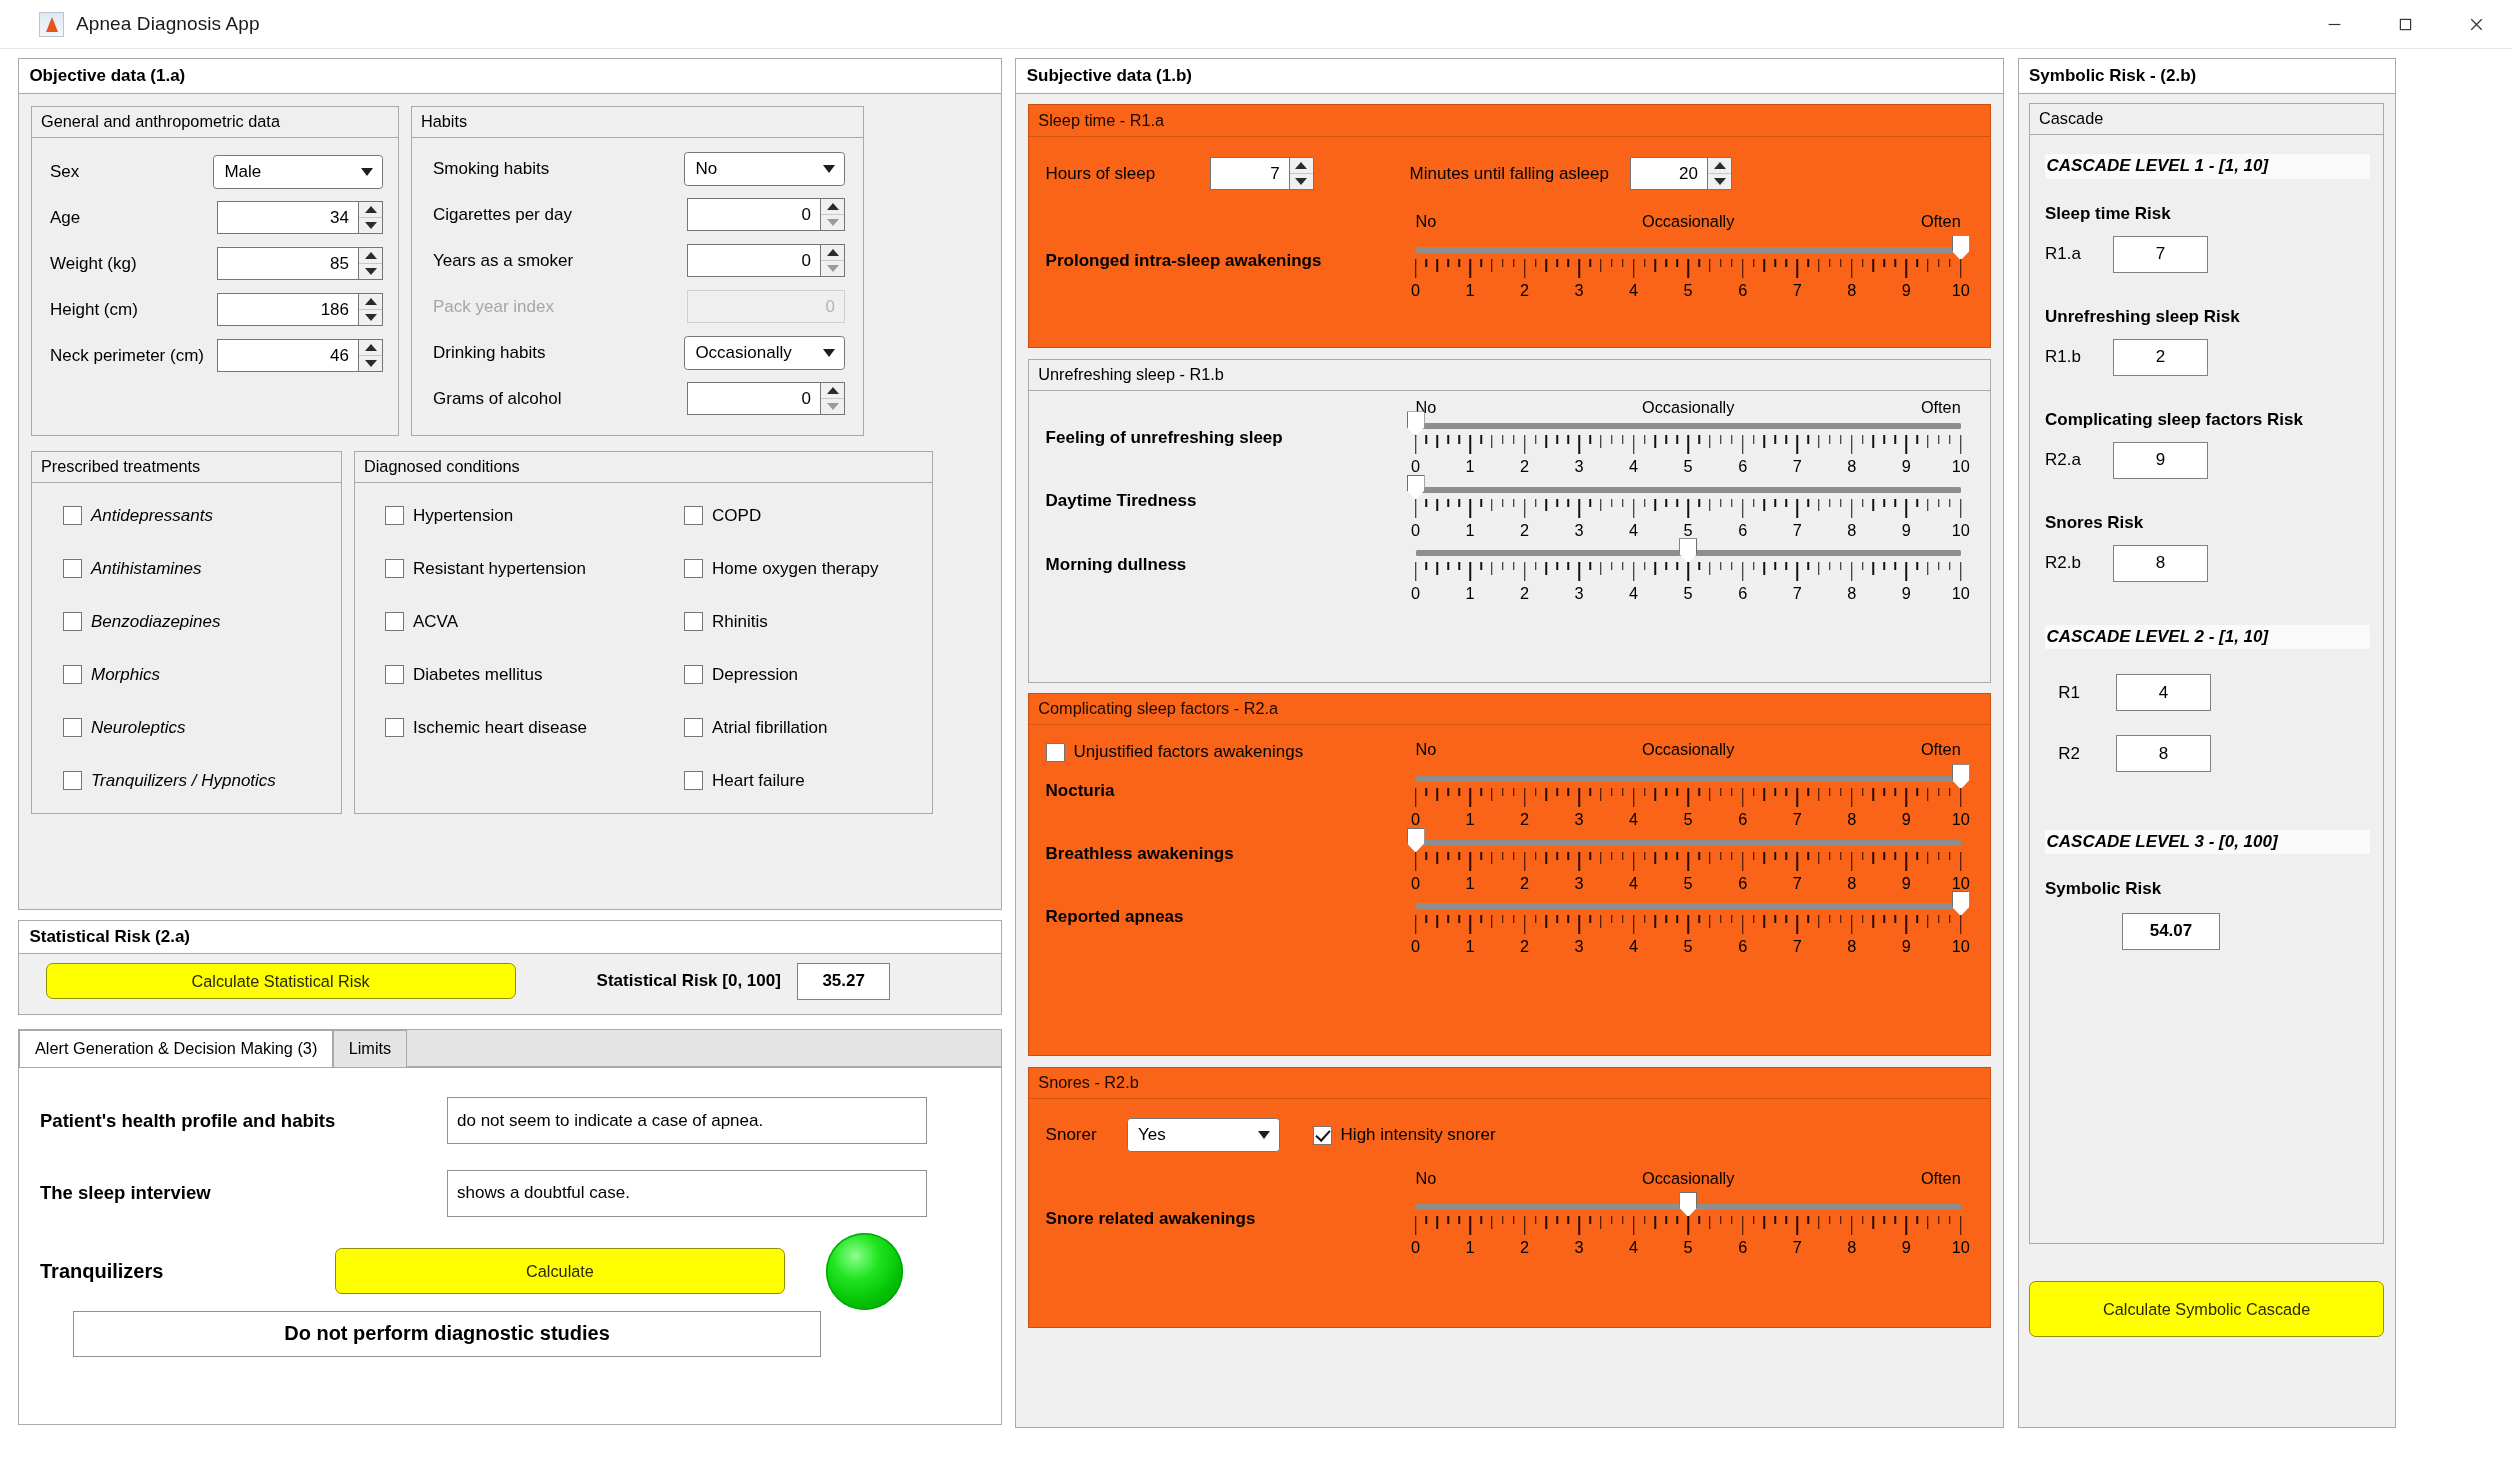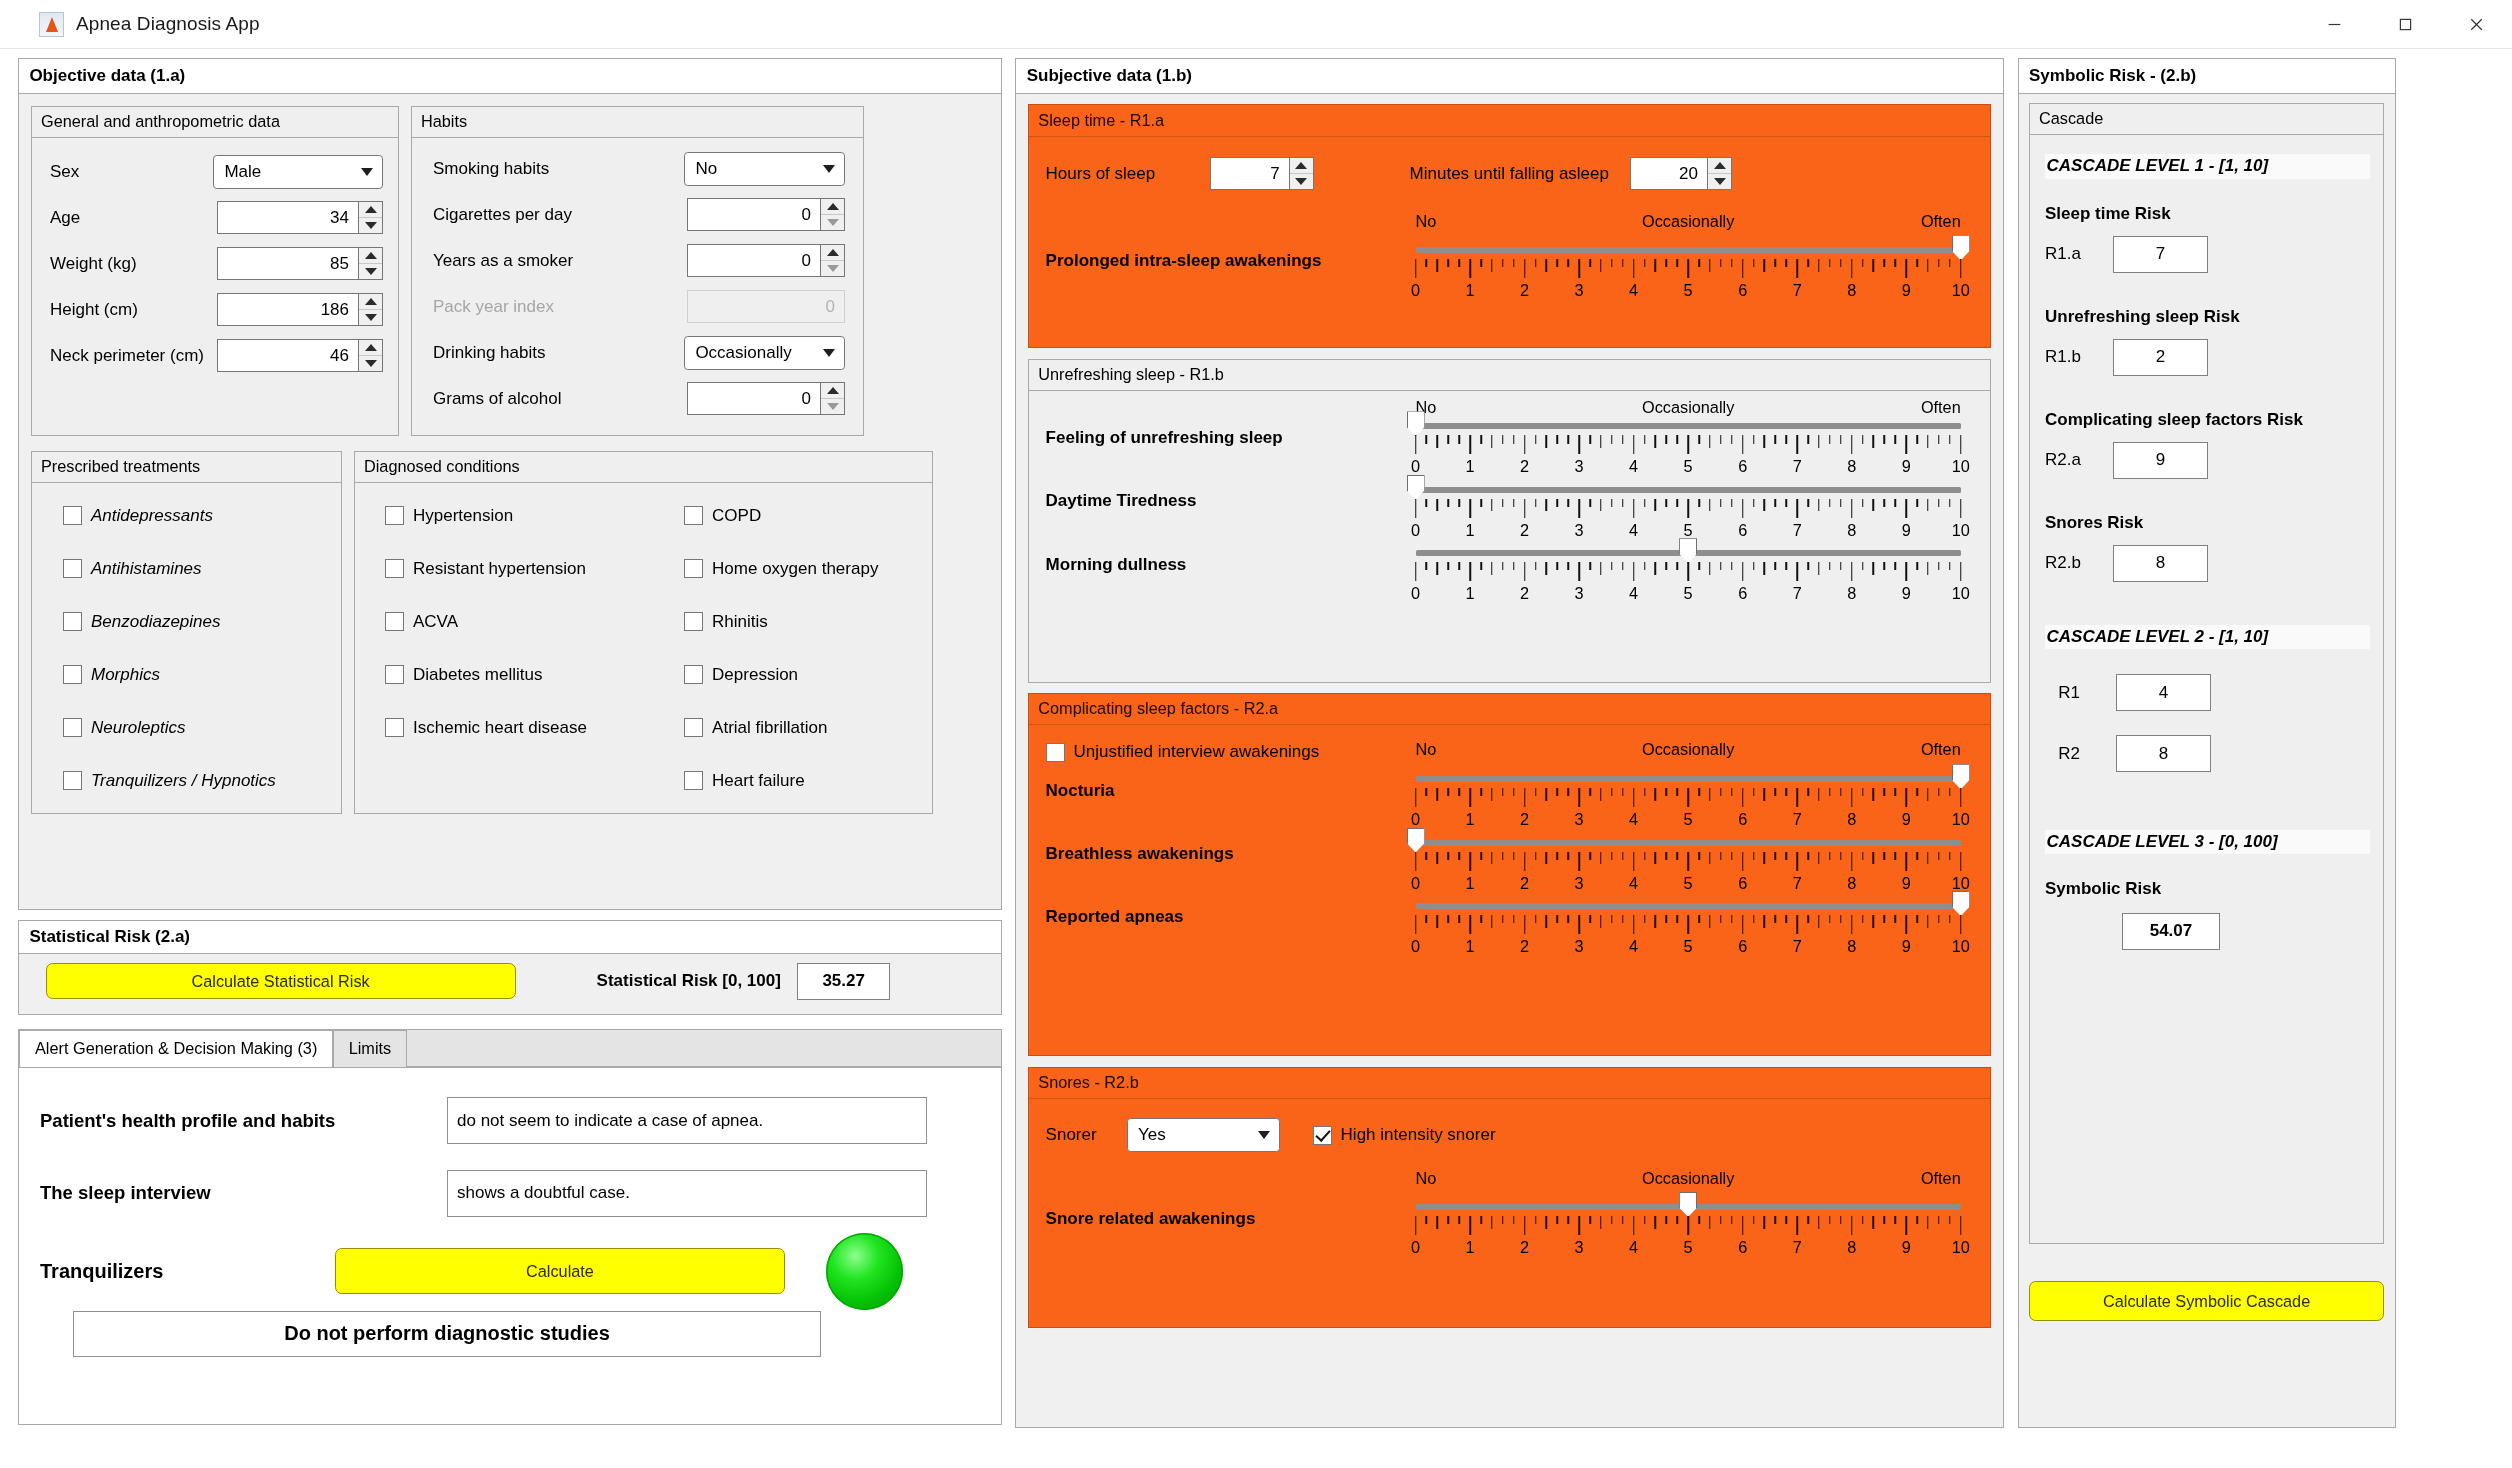--- a/index.html
+++ b/index.html
@@ -872,21 +872,21 @@
           </div>
         </div>
 
         <div class="subpanel orange" style="margin-top:10.4px; height:363px;">
           <div class="sub-title">Complicating sleep factors - R2.a</div>
           <div class="sub-body" style="padding:7.4px 16.3px 0 16.3px;">
             <div style="display:flex; align-items:flex-start;">
               <div style="width:370px;">
                 <div class="cbrow" style="height:39px;">
                   <span class="cbox"></span>
-                  <span>Unjustified interview awakenings</span>
+                  <span>Unjustified factors awakenings</span>
                 </div>
               </div>
               <div style="flex:1; padding-right:13.3px;">
                 <div class="scalehdr" style="padding-top:7.4px;">
                   <span class="s-no">No</span>
                   <span class="s-occ">Occasionally</span>
                   <span class="s-often">Often</span>
                 </div>
               </div>
             </div>
@@ -1291,20 +1291,20 @@
             <div style="margin-top:25px;">
               <div class="risk-label">Symbolic Risk</div>
               <div style="display:flex; margin-top:13.3px; padding-left:77px;">
                 <div class="readout" style="width:98px;">54.07</div>
               </div>
             </div>
 
           </div>
         </div>
 
-        <div class="btn-yellow" style="margin-top:37px; height:40px;">Calculate Symbolic Cascade</div>
+        <div class="btn-yellow" style="margin-top:37px; height:56px;">Calculate Symbolic Cascade</div>
 
       </div>
     </div>
   </div>
 
 </div>
 
 
 </body></html>

